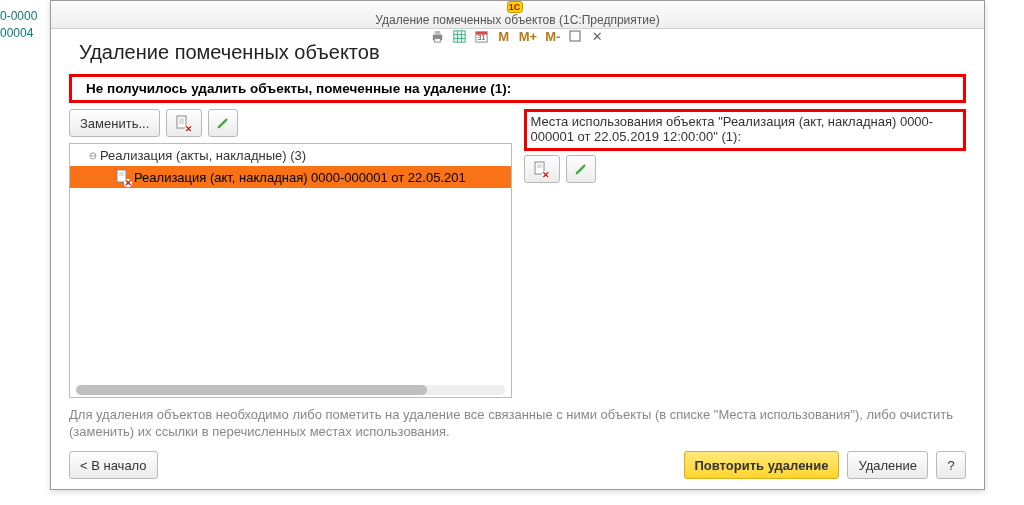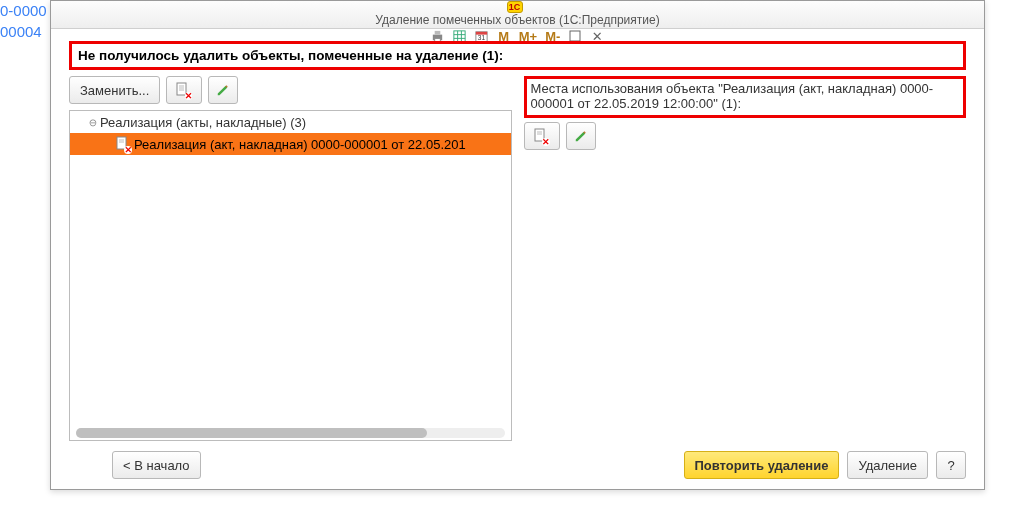--- a/index.html
+++ b/index.html
@@ -1,27 +1,27 @@
 <!DOCTYPE html>
 <html><head>
 <meta charset="utf-8">
 <style>
   * { box-sizing: border-box; margin: 0; padding: 0; }
   html, body { width: 1024px; height: 505px; font-family: Arial, sans-serif; font-size: 13px; background: #fff; overflow: hidden; }
-  .bg-text { position: absolute; left: 0; top: 0; font-size: 15px; color: #3b82f6; line-height: 1.4; }
+  .bg-text { position: absolute; left: 0; top: 8px; font-size: 12px; color: #0f766e; line-height: 1.4; }
   .window { position: absolute; left: 50px; top: 0; width: 935px; height: 490px; border: 1px solid #9a9a9a; background: #fff; box-shadow: 0 2px 6px rgba(0,0,0,.15); }
   .titlebar { height: 28px; background: linear-gradient(#fdfdfd,#eeeeee); border-bottom: 1px solid #cfcfcf; display: flex; align-items: center; padding: 0 6px; flex-direction: column; }
   .tb-logo { width: 16px; height: 16px; background: #ffd400; border: 1px solid #c49b00; border-radius: 3px; display:flex;align-items:center;justify-content:center;font-size:9px;font-weight:bold;color:#b00; margin-right:6px;}
   .tb-title { flex: 1; font-size: 12px; color: #555; }
   .tb-btns { display: flex; gap: 4px; }
   .tb-btn { min-width: 18px; height: 18px; display:flex; align-items:center; justify-content:center; cursor:pointer; color:#666; font-size:13px;}
   .mbtn { color:#b57a17; font-weight:bold; font-size:13px; padding:0 2px;}
   .content { padding: 12px 18px 10px; height: calc(100% - 28px); display:flex; flex-direction:column;}
   .h1 { font-size: 20px; color:#222; margin-bottom:10px; padding-left:10px;}
-  .msg { font-weight: bold; font-size: 13.5px; color:#000; border: 3px solid #e00; padding:4px 6px; margin-bottom:6px; display:inline-block;}
+  .msg { font-weight: bold; font-size: 13.5px; color:#000; border: 3px solid #e00; padding:4px 14px; margin-bottom:6px; display:inline-block;}
   .panes { display:flex; gap:12px; flex:1; min-height:0;}
   .pane { flex:1; display:flex; flex-direction:column; min-width:0;}
   .toolbar { display:flex; gap:6px; margin-bottom:6px; align-items:center;}
   .btn { height:28px; border:1px solid #b8b8b8; background:linear-gradient(#fff,#ebebeb); border-radius:3px; padding:0 10px; cursor:pointer; display:flex; align-items:center; gap:4px; font-size:13px; color:#333;}
   .btn.icon-only { padding:0 7px; }
   .listbox { flex:1; border:1px solid #bcbcbc; background:#fff; overflow:hidden; position:relative;}
   .row { display:flex; align-items:center; height:22px; padding:0 6px; font-size:13px; white-space:nowrap; overflow:hidden;}
   .row.hdr { color:#333; }
   .row.sel { background:#f97316; }
   .row .exp { width:14px; color:#888; font-size:10px; text-align:center;}
@@ -29,21 +29,21 @@
   .row .pad1 { width:38px;}
   .row .pad2 { width:20px;}
   .ic { width:16px; height:16px; display:inline-flex; align-items:center; justify-content:center; margin-right:4px; flex-shrink:0;}
   .ic-doc { position:relative; }
   .ic-doc svg { width:16px;height:16px;}
   .ic-redx::after { content:"✕"; position:absolute; right:-2px; bottom:-2px; color:#e00; font-size:9px; font-weight:bold; background:#fff; border-radius:50%; line-height:8px;}
   .rlabel { border:3px solid #e00; padding:2px 4px 4px; font-size:13px; color:#333; margin-bottom:4px;}
   .hscroll { position:absolute; bottom:2px; left:6px; right:6px; height:10px; background:#eee; border-radius:5px;}
   .hscroll .thumb { height:100%; background:#bfbfbf; border-radius:5px; width:82%;}
   .hint { margin-top:8px; color:#888; font-size:13px; line-height:1.35;}
-  .footer { display:flex; align-items:center; gap:8px; margin-top:10px;margin-left:43px;}
+  .footer { display:flex; align-items:center; gap:8px; margin-top:10px;}
   .footer .spacer { flex:1;}
   .btn.primary { background:linear-gradient(#ffe97a,#ffd42e); border-color:#d6b017; font-weight:bold; color:#333;text-align:center;}
   .btn.sq { width:30px; justify-content:center; padding:0;}
   .pencil { width:14px;height:14px; }
 </style>
 </head>
 <body>
 
 <div class="bg-text">
   <span>0-0000</span><br>
@@ -84,20 +84,21 @@
       <div class="tb-btn">
           <svg width="12" height="12" viewBox="0 0 12 12">
             <rect x="1" y="1" width="10" height="10" fill="none" stroke="#666"></rect>
           </svg>
         </div>
       <div class="tb-btn">✕</div>
     </div>
   </div>
 
   <div class="content">
+    <div class="h1">Удаление помеченных объектов</div>
     <div class="msg">Не получилось удалить объекты, помеченные на удаление (1):</div>
 
     <div class="panes">
 
       <div class="pane">
         <div class="toolbar">
           <div class="btn">
             <span>Заменить...</span>
           </div>
           <div class="btn icon-only">
@@ -155,20 +156,21 @@
           <div class="btn icon-only">
             <svg class="pencil" viewBox="0 0 16 16">
                 <polygon points="2,14 4,14 13,5 11,3 2,12" fill="#4a4"></polygon>
                 <rect x="11" y="3" width="2" height="2" fill="#b73" transform="rotate(45 12 4)"></rect>
               </svg>
           </div>
         </div>
       </div>
     </div>
 
+    <div class="hint">Для удаления объектов необходимо либо пометить на удаление все связанные с ними объекты (в списке "Места использования"), либо очистить (заменить) их ссылки в перечисленных местах использования.</div>
 
     <div class="footer">
       <div class="btn">
           <span>&lt; В начало</span>
         </div>
       <div class="spacer"></div>
       <div class="btn primary">
           <span>Повторить удаление</span>
         </div>
       <div class="btn">

